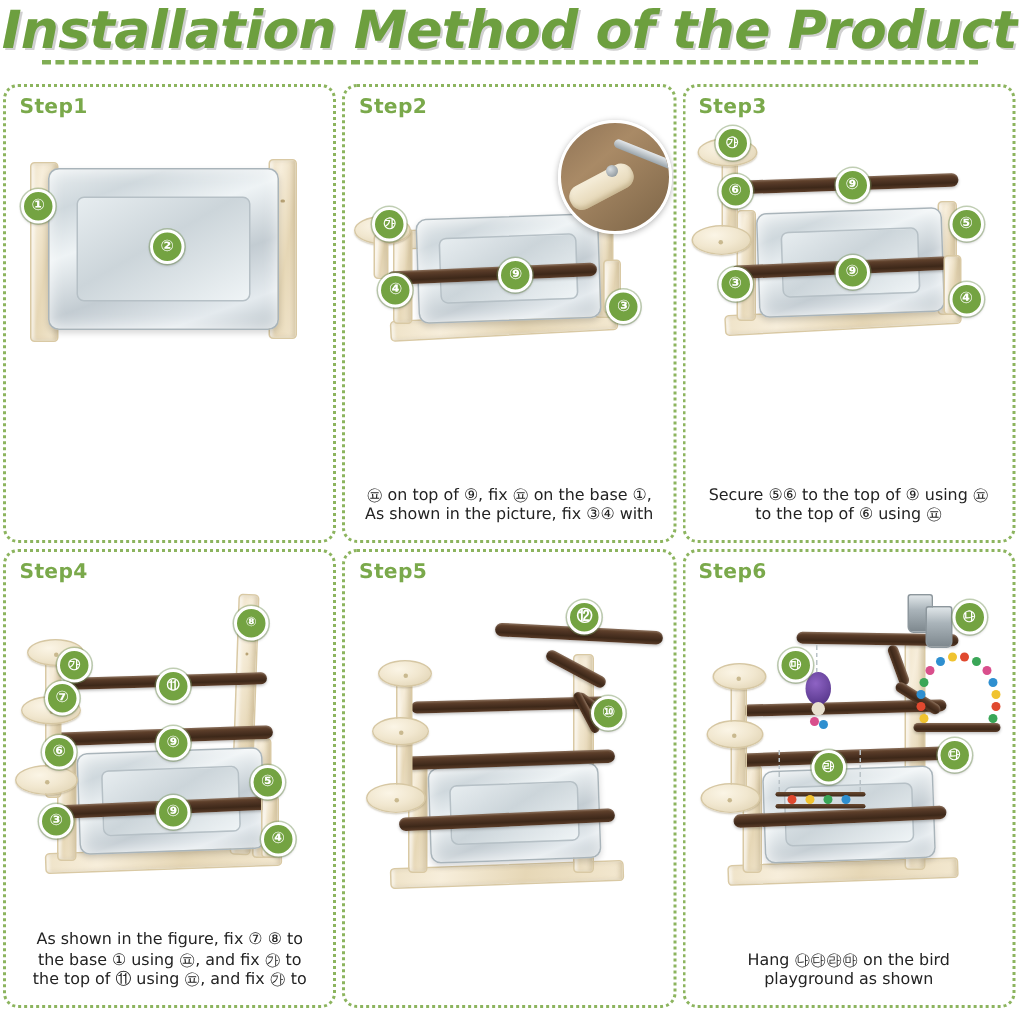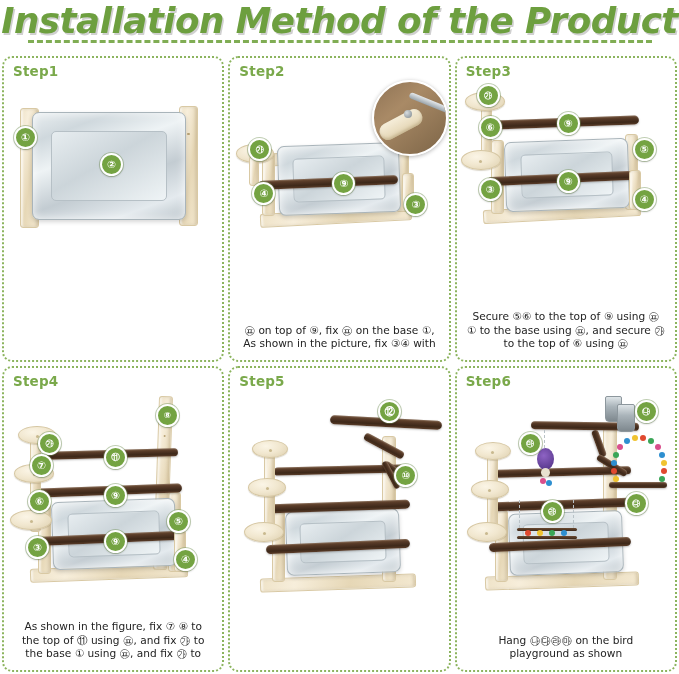--- a/index.html
+++ b/index.html
@@ -245,21 +245,20 @@
         <div class="badge sm" style="left:20px;top:6px;">㉮</div>
         <div class="badge" style="left:22px;top:38px;">⑥</div>
         <div class="badge" style="left:100px;top:34px;">⑨</div>
         <div class="badge" style="left:176px;top:60px;">⑤</div>
         <div class="badge" style="left:22px;top:100px;">③</div>
         <div class="badge" style="left:100px;top:92px;">⑨</div>
         <div class="badge" style="left:176px;top:110px;">④</div>
       </div>
       <div class="caption">
         <span>Secure ⑤⑥ to the top of ⑨ using ㉬</span>
-        <span>① to the base using ㉬, and secure ㉮</span>
         <span>to the top of ⑥ using ㉬</span>
       </div>
     </div>
 
     <div class="panel">
       <div class="step-label">Step4</div>
       <div class="art">
         <div class="wood" style="left:26px;top:178px;width:156px;height:12px;transform:rotate(-2deg);"></div>
         <div class="wood" style="left:34px;top:112px;width:11px;height:72px;"></div>
         <div class="wood" style="left:164px;top:104px;width:11px;height:78px;"></div>
@@ -281,22 +280,22 @@
         <div class="badge sm" style="left:100px;top:58px;">⑪</div>
         <div class="badge" style="left:24px;top:102px;">⑥</div>
         <div class="badge" style="left:100px;top:96px;">⑨</div>
         <div class="badge" style="left:163px;top:122px;">⑤</div>
         <div class="badge" style="left:22px;top:148px;">③</div>
         <div class="badge" style="left:100px;top:142px;">⑨</div>
         <div class="badge" style="left:170px;top:160px;">④</div>
       </div>
       <div class="caption">
         <span>As shown in the figure, fix ⑦ ⑧ to</span>
+        <span>the base ① using ㉬, and fix ㉮ to</span>
         <span>the top of ⑪ using ㉬, and fix ㉮ to</span>
-        <span>the base ① using ㉬, and fix ㉮ to</span>
       </div>
     </div>
 
     <div class="panel">
       <div class="step-label">Step5</div>
       <div class="art">
         <div class="wood" style="left:30px;top:188px;width:154px;height:12px;transform:rotate(-2deg);"></div>
         <div class="wood" style="left:42px;top:122px;width:11px;height:70px;"></div>
         <div class="wood" style="left:152px;top:48px;width:12px;height:144px;"></div>
         <div class="tray" style="left:56px;top:122px;width:112px;height:62px;transform:rotate(-2deg);">

